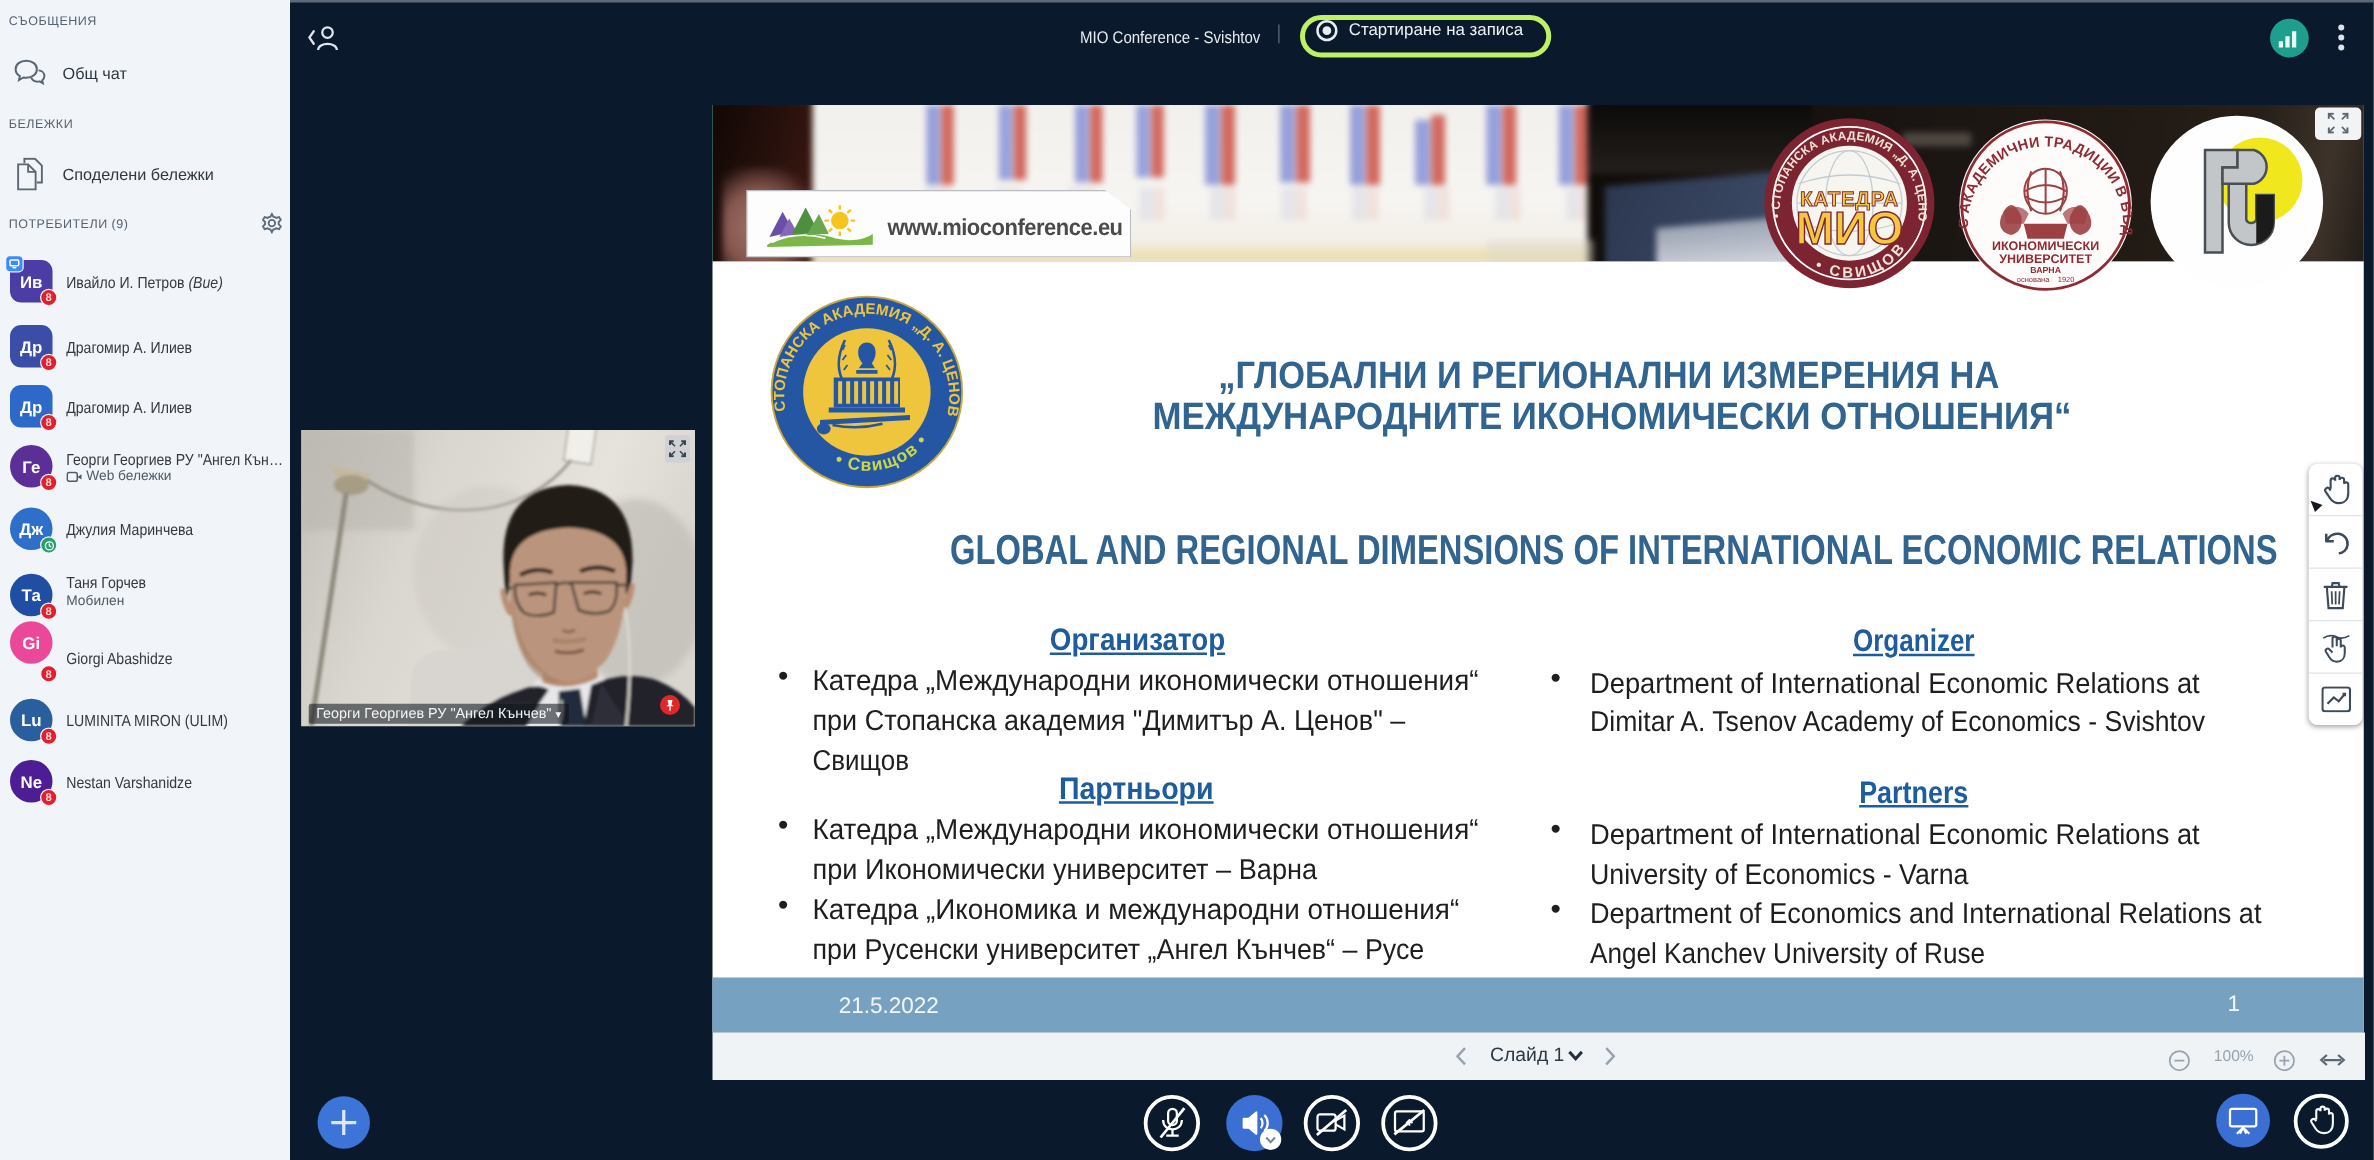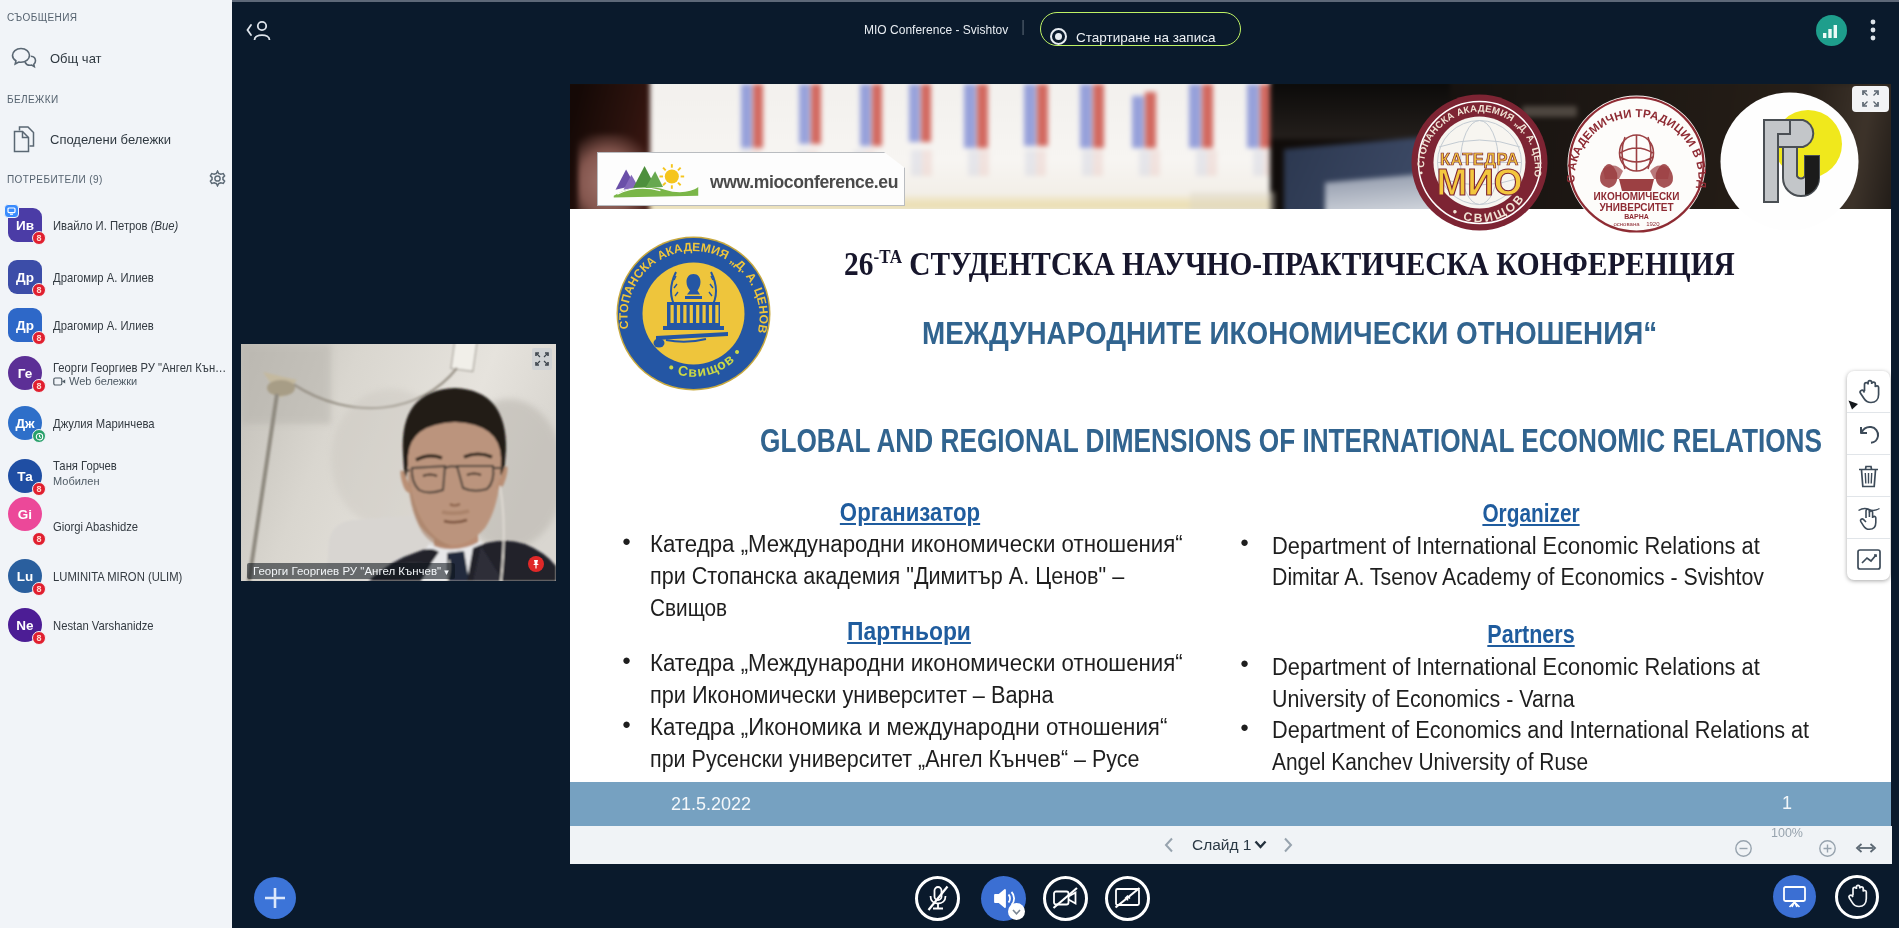--- a/index.html
+++ b/index.html
@@ -10,21 +10,21 @@
 .itemtxt{position:absolute;font-size:13px;color:#2f3840}
 .uname{position:absolute;font-size:12.8px;color:#333a41;white-space:nowrap;transform:scaleX(.88);transform-origin:left top}
 .usub{position:absolute;font-size:11px;color:#4e5a64;white-space:nowrap}
 .av{position:absolute;width:34px;height:34px;color:#fff;font-weight:bold;font-size:13.5px;display:flex;align-items:center;justify-content:center}
 .avsq{border-radius:9px}
 .avc{border-radius:50%}
 .badge{position:absolute;width:14px;height:14px;border-radius:50%;border:1.5px solid #f1f4f8;display:flex;align-items:center;justify-content:center}
 .bred{background:#e11f2f;color:#ffd9d0;font-size:9px;font-weight:bold}
 
 #topbar-title{color:#e8edf2;font-size:13.5px}
-#recpill{border:1px solid #bef264;border-radius:17px;color:#eef2f6;font-size:13.5px;display:flex;align-items:flex-end}
+#recpill{border:4px solid #bef264;border-radius:17px;color:#eef2f6;font-size:13.5px;display:flex;align-items:flex-start}
 
 #slide{left:570px;top:84px;width:1321px;height:742px;background:#fff}
 .ser{font-family:"Liberation Serif",serif}
 .ctr{position:absolute;width:1200px;text-align:center;white-space:nowrap}
 .ctr>span{display:inline-block;white-space:nowrap}
 .blu{color:#31648f}
 .bodyln{position:absolute;white-space:nowrap;color:#1e1e1e;transform-origin:left top}
 .bull{position:absolute;color:#1e1e1e;font-size:15px}
 .colhead{position:absolute;white-space:nowrap;font-weight:bold;color:#1f5c9e;text-decoration:underline;transform-origin:center top}
 
@@ -293,21 +293,21 @@
           <rect x="92.9" y="69" width="3.2" height="18"></rect>
           <rect x="99.3" y="69" width="3.2" height="18"></rect>
         </g>
       <rect x="47" y="90" width="61" height="4"></rect>
       <path d="M40 100 L112 96 L112 100 L40 104 Z"></path>
       <ellipse cx="43" cy="107" rx="5.5" ry="4.5"></ellipse>
       <path d="M50 104 Q70 108 90 103" stroke="#2456a4" stroke-width="2" fill="none"></path>
     </g>
   </svg>
 
-  <div class="ctr ser" style="left:119px;top:161px;font-size:34px;font-weight:bold;color:#17162c"><span id="t1" style="transform:scaleX(0.864)">26<sup style="font-size:58%">-ТА</sup> СТУДЕНТСКА НАУЧНО-ПРАКТИЧЕСКА КОНФЕРЕНЦИЯ</span></div>
+  <div class="ctr blu" style="left:117px;top:199px;font-size:30.5px;font-weight:bold"><span id="t2" style="transform:scaleX(0.903)">„ГЛОБАЛНИ И РЕГИОНАЛНИ ИЗМЕРЕНИЯ НА</span></div>
   <div class="ctr blu" style="left:120px;top:232px;font-size:30.5px;font-weight:bold"><span id="t3" style="transform:scaleX(0.913)">МЕЖДУНАРОДНИТЕ ИКОНОМИЧЕСКИ ОТНОШЕНИЯ“</span></div>
   <div class="ctr blu" style="left:-4px;top:338px;width:1450px;font-size:33.5px;font-weight:bold"><span id="t5" style="transform:scaleX(0.782)">GLOBAL AND REGIONAL DIMENSIONS OF INTERNATIONAL ECONOMIC RELATIONS</span></div>
 
   <div class="colhead" id="h1" style="left:340px;top:414px;font-size:25px;transform:translateX(-50%) scaleX(.888)">Организатор</div>
   <div class="bull" style="left:52px;top:448px">●</div>
   <div class="bodyln" id="b1" style="left:80px;top:447px;font-size:23px;transform:scaleX(0.968)">Катедра „Международни икономически отношения“</div>
   <div class="bodyln" id="b2" style="left:80px;top:479px;font-size:23px;transform:scaleX(0.938)">при Стопанска академия "Димитър А. Ценов" –</div>
   <div class="bodyln" id="b3" style="left:80px;top:511px;font-size:23px;transform:scaleX(0.904)">Свищов</div>
   <div class="colhead" id="h2" style="left:339px;top:533px;font-size:25px;transform:translateX(-50%) scaleX(.914)">Партньори</div>
   <div class="bull" style="left:52px;top:567px">●</div>
@@ -342,21 +342,21 @@
   <svg class="abs" style="left:684px;top:14px" width="13" height="9" viewBox="0 0 13 9" fill="none" stroke="#24313d" stroke-width="2.4">
       <path d="M1.5 1.5 L6.5 7 L11.5 1.5"></path>
     </svg>
   <svg class="abs" style="left:713px;top:11px" width="10" height="16" viewBox="0 0 10 16" fill="none" stroke="#97a3ae" stroke-width="2">
       <path d="M2 1.5 L8 8 L2 14.5"></path>
     </svg>
   <svg class="abs" style="left:1165px;top:14px" width="17" height="17" viewBox="0 0 17 17" fill="none" stroke="#97a3ae" stroke-width="1.4">
       <circle cx="8.5" cy="8.5" r="7.7"></circle>
       <path d="M4.5 8.5 L12.5 8.5"></path>
     </svg>
-  <div class="abs" style="left:1201px;top:0;font-size:12.5px;color:#97a3ae">100%</div>
+  <div class="abs" style="left:1201px;top:12px;font-size:12.5px;color:#97a3ae">100%</div>
   <svg class="abs" style="left:1249px;top:14px" width="17" height="17" viewBox="0 0 17 17" fill="none" stroke="#97a3ae" stroke-width="1.4">
       <circle cx="8.5" cy="8.5" r="7.7"></circle>
       <path d="M4.5 8.5 L12.5 8.5 M8.5 4.5 L8.5 12.5"></path>
     </svg>
   <svg class="abs" style="left:1285px;top:15px" width="22" height="14" viewBox="0 0 22 14" fill="none" stroke="#5c6873" stroke-width="1.8">
       <path d="M4 7 L18 7"></path>
       <path d="M6.5 3 L2 7 L6.5 11"></path>
       <path d="M15.5 3 L20 7 L15.5 11"></path>
     </svg>
 </div>

